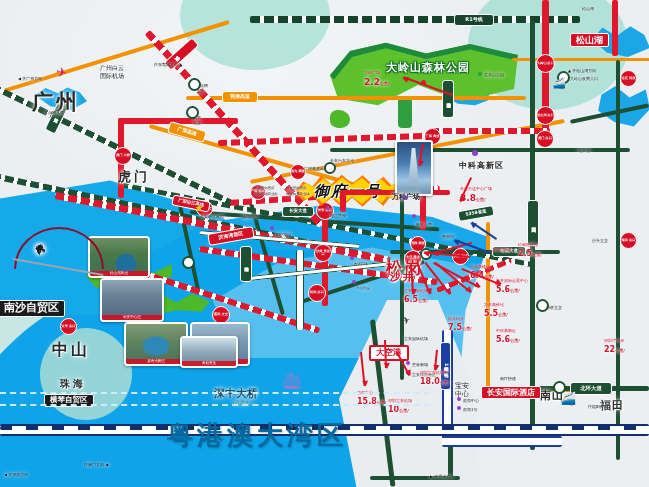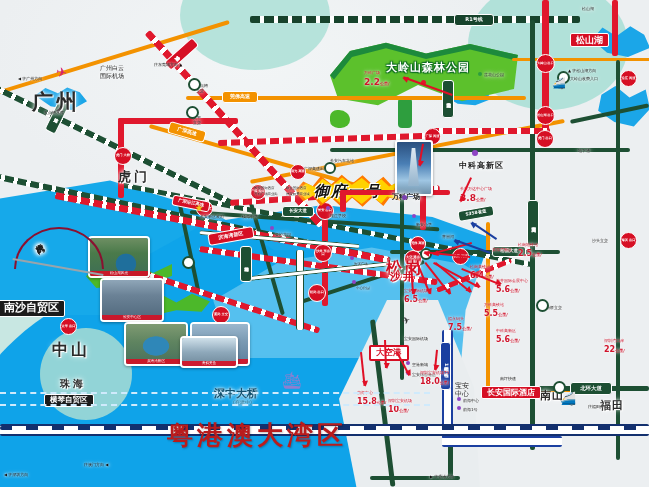--- a/index.html
+++ b/index.html
@@ -125,21 +125,21 @@
   .glyph{position:absolute;line-height:1;}
   .arrow{position:absolute;transform-origin:0 0;height:1.6px;background:#e01026;}
   .arrow::after{content:"";position:absolute;right:-1px;top:-2.6px;
      border-left:6px solid #e01026;border-top:3px solid transparent;border-bottom:3px solid transparent;}
   .arrow-blue{background:#1b3fa0;}
   .arrow-blue::after{border-left-color:#1b3fa0;}
   .dirlbl{position:absolute;font-size:4px;color:#111;white-space:nowrap;
      text-shadow:0 0 2px #fff,0 0 4px #fff;}
   .bridge-arc{position:absolute;border:2px solid #8a1030;border-bottom:none;
      border-radius:50% 50% 0 0 / 100% 100% 0 0;background:transparent;}
-  .bayname{position:absolute;font-size:26px;font-weight:bold;color:#b91c1c;letter-spacing:4px;
+  .bayname{position:absolute;font-size:26px;font-weight:bold;color:#0369a1;letter-spacing:4px;
      text-shadow:1px 1px 2px rgba(0,0,0,.25);}
   .seadash{position:absolute;height:0;border-top:2px dashed #cfeafc;}
 </style>
 </head>
 <body>
 
 <div id="map">
 
   <div id="land" class="lay"></div>
   <div id="zhongshan" class="lay"></div>

